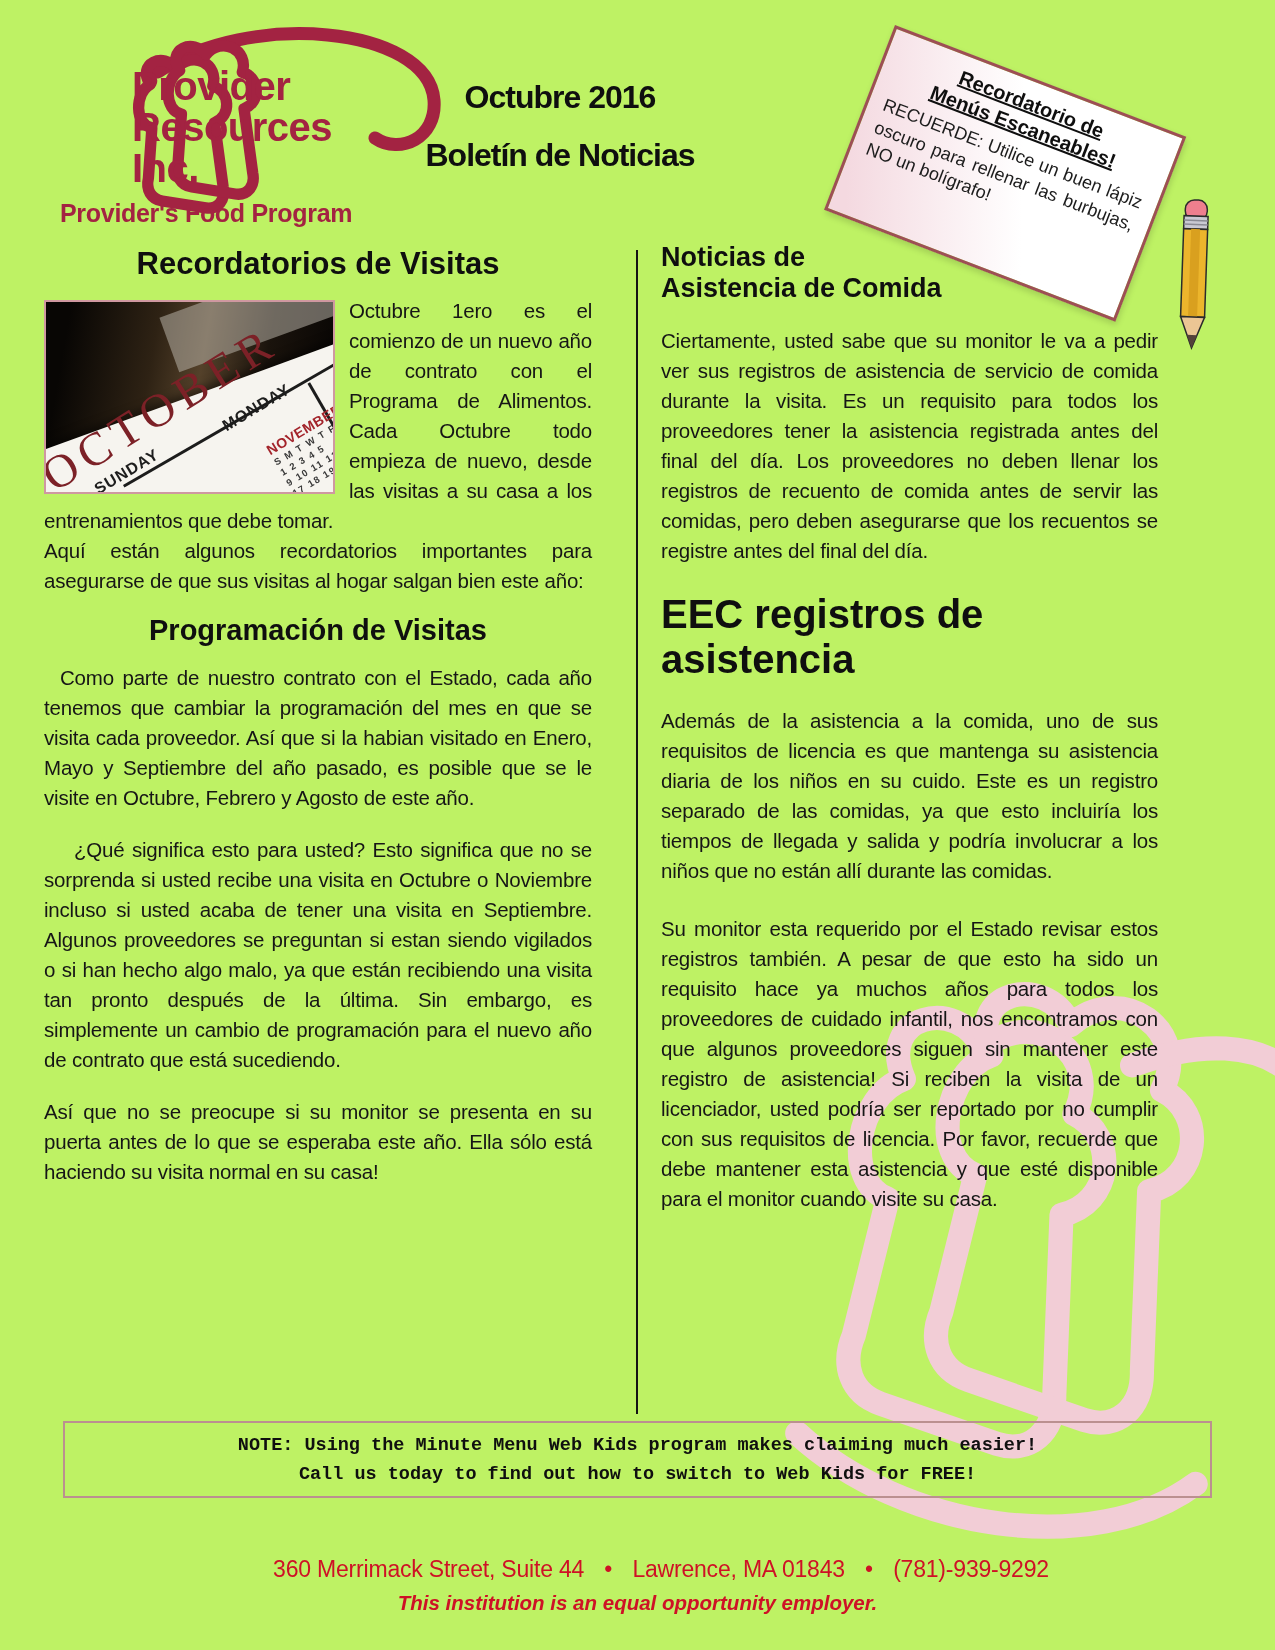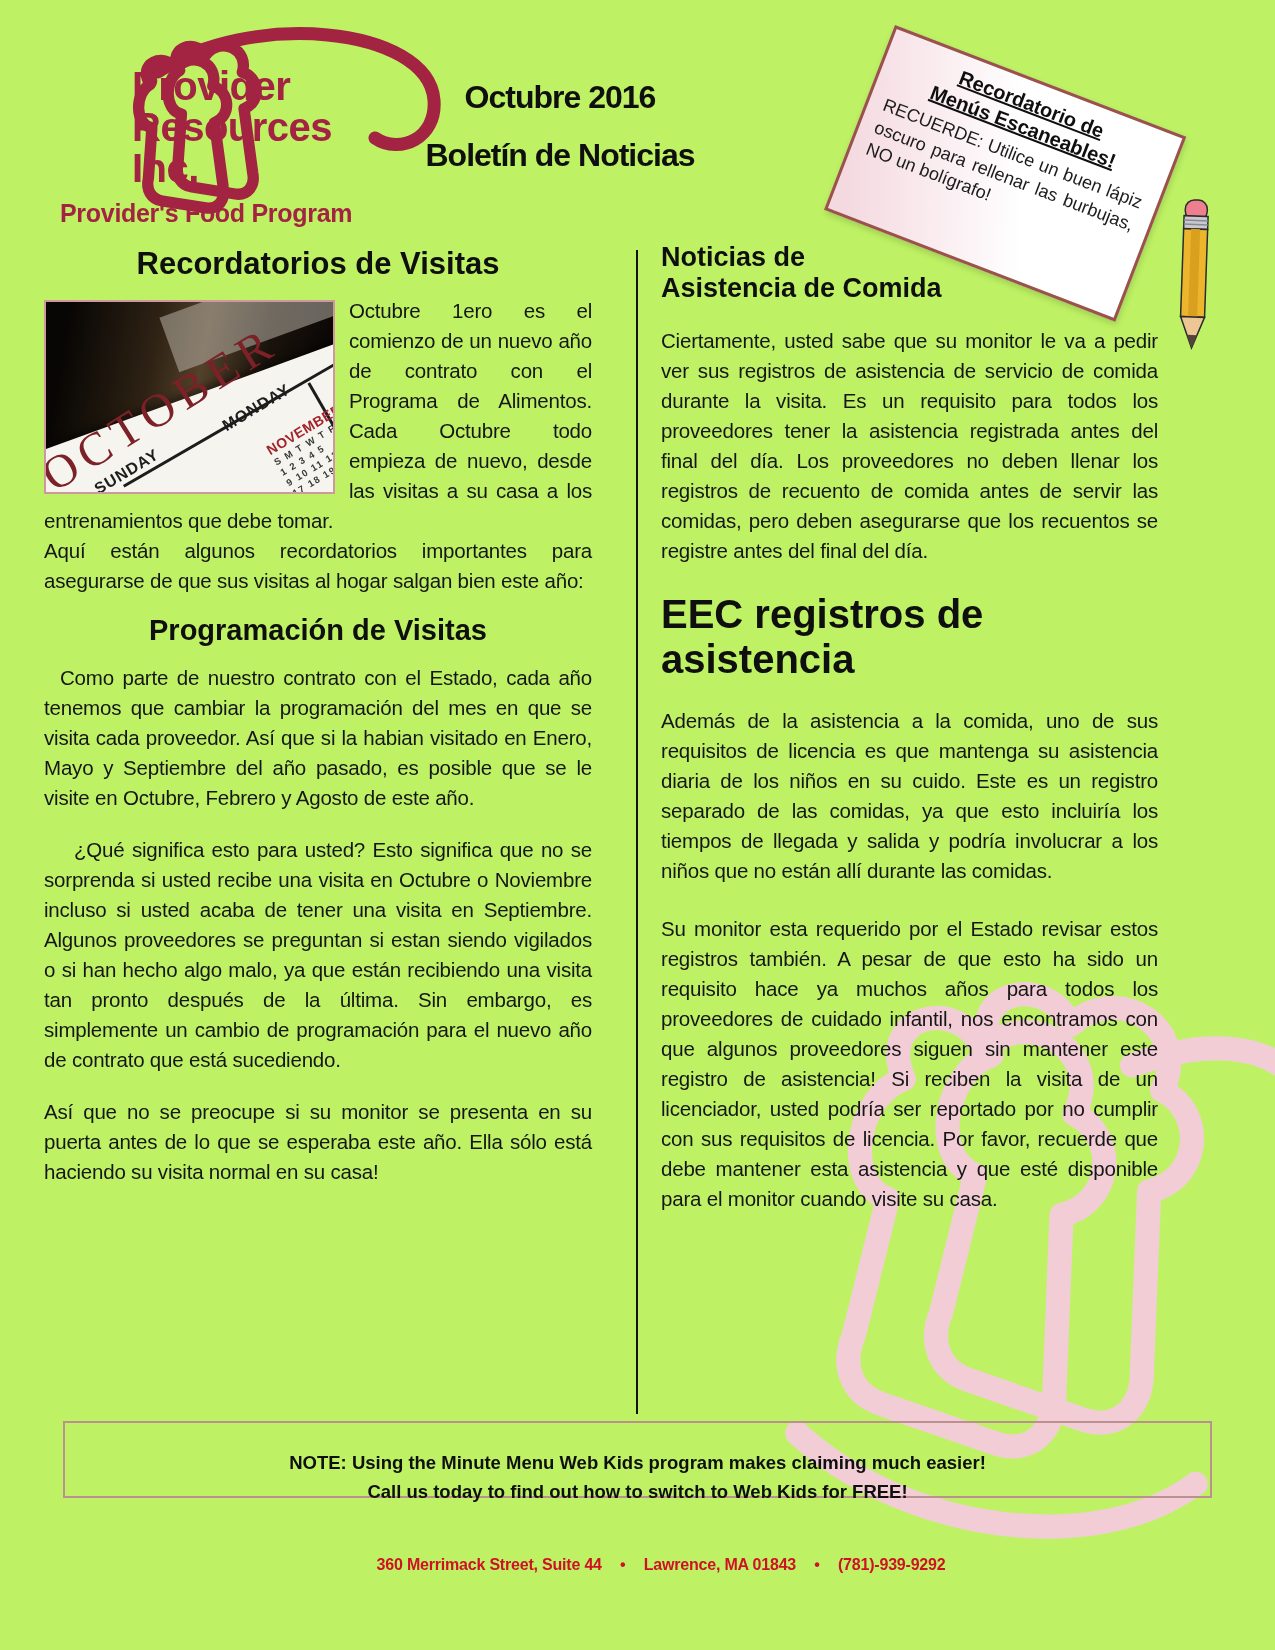--- a/index.html
+++ b/index.html
@@ -77,24 +77,24 @@
              font-weight:bold; font-size:16px; letter-spacing:1px; color:#1d1d1d; }
   .mini-cal { position:absolute; left:238px; top:70px; transform:rotate(-11deg); transform-origin:0 0; }
   .mini-cal .nov { color:#a3242b; font-weight:bold; font-size:14px; letter-spacing:0.5px; }
   .mini-cal .row { font-size:9.5px; line-height:12px; color:#3a3a3a; letter-spacing:1.5px; font-weight:bold; }
   .mber { position:absolute; left:58px; top:72px; transform:rotate(-8deg);
           color:#a3242b; font-weight:bold; font-size:14px; letter-spacing:1px; }
 
   
   .note-box { position:absolute; left:63px; top:1421px; width:1149px; height:77px;
               border:2px solid #bb9090; box-sizing:border-box; z-index:2;
-              text-align:center; padding-top:25px; background:transparent; }
+              text-align:center; padding-top:8px; background:transparent;font-family:Liberation Mono, monospace; }
   .note-box .nline { font-weight:bold; font-size:18.5px; line-height:29px; color:#0f0f0f; }
   .footer { position:absolute; left:0; top:1556px; width:1275px; text-align:center; z-index:2; }
-  .f1 { color:#CE1126; font-weight:bold; font-size:16px; letter-spacing:-0.2px;padding-left:47px; }
+  .f1 { color:#CE1126; font-weight:normal; font-size:23px; letter-spacing:-0.2px;padding-left:47px; }
   .f1 .bullet { display:inline-block; margin:0 14px; }
   .f2 { color:#CE1126; font-weight:bold; font-style:italic; font-size:20.5px; margin-top:8px; }
 </style>
 </head>
 <body>
 
 <div class="page">
 
   <svg class="watermark" viewBox="0 0 240 250" fill="none" stroke="#F2CDD6" stroke-width="10" stroke-linecap="round" stroke-linejoin="round">
     <path d="M58 62 C42 38, 74 24, 88 44 C106 22, 138 38, 130 64 C150 70, 152 98, 132 106 L142 180 C145 195, 136 206, 122 204 L72 196 C59 194, 53 183, 56 170 L60 112 C40 108, 40 72, 58 62 Z"></path>
@@ -192,15 +192,16 @@
   </div>
 
   <div class="footer">
     <div class="f1">
       <span>360 Merrimack Street, Suite 44</span>
       <span class="bullet">•</span>
       <span>Lawrence, MA 01843</span>
       <span class="bullet">•</span>
       <span>(781)-939-9292</span>
     </div>
+    <div class="f2">This institution is an equal opportunity employer.</div>
   </div>
 
 </div>
 
 </body></html>

